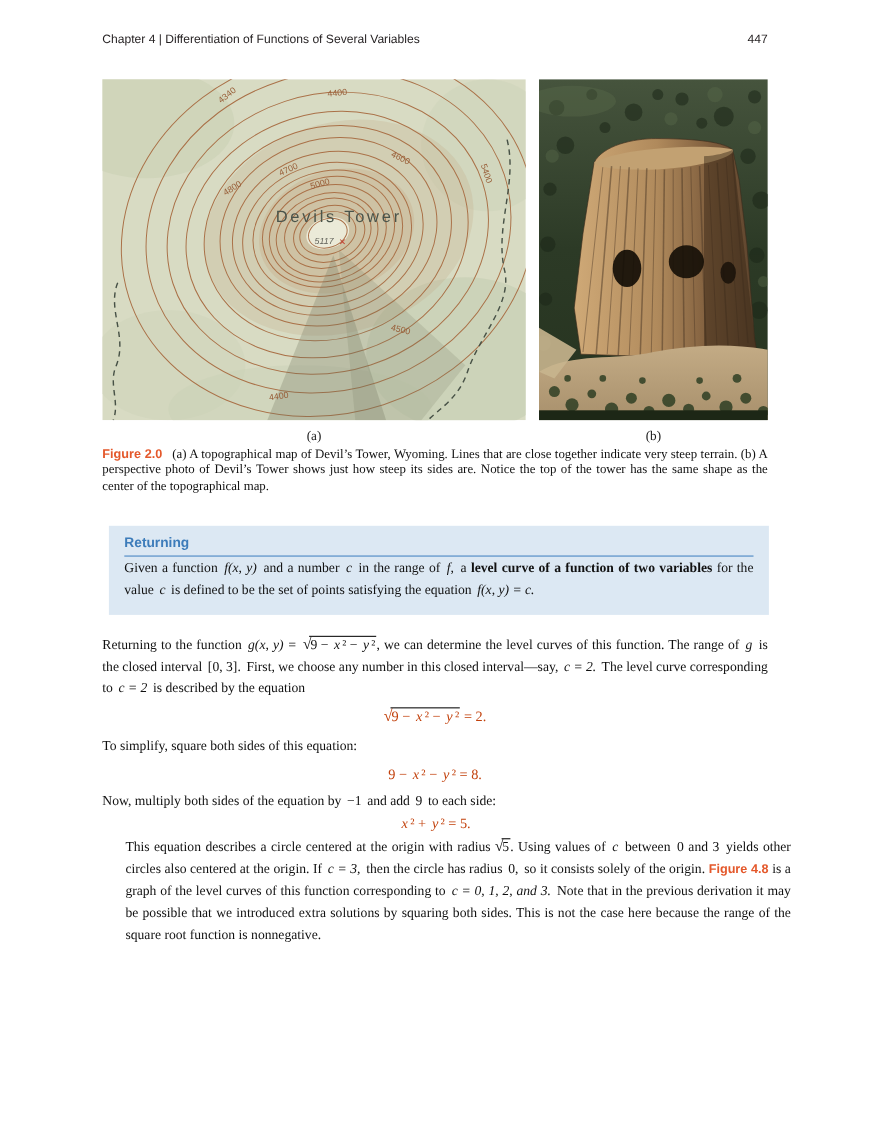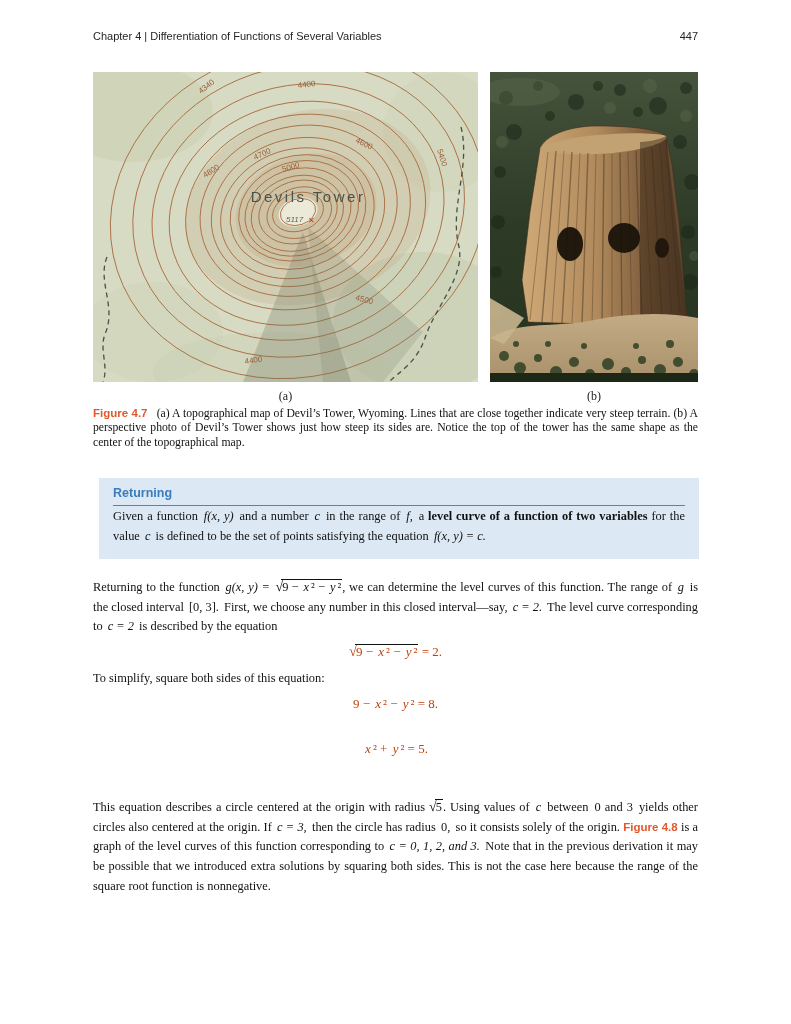--- a/index.html
+++ b/index.html
@@ -16,21 +16,21 @@
   .caption{position:absolute;left:0;top:334px;width:605px;font-size:11.7px;line-height:14.4px;
            text-align:justify;color:#111;}
   .figtag{font-family:"Liberation Sans",sans-serif;font-weight:bold;color:#e4582b;font-size:11.5px;padding-right:6px;}
   .defbox{position:absolute;left:99px;top:478px;width:600px;box-sizing:border-box;background:#dce8f3;
           padding:8px 14px 13px 14px;}
   .defhead{font-family:"Liberation Sans",sans-serif;font-weight:bold;font-size:12.5px;color:#3d7cba;
            border-bottom:1.5px solid #4a86c4;padding-bottom:5px;}
   .defbody{font-size:12.4px;line-height:20px;margin-top:0;text-align:justify;color:#111;}
   .para{position:absolute;left:93px;width:605px;font-size:12.4px;line-height:19.7px;text-align:justify;color:#111;}
   .p1{top:577px;}
-  .p2{top:797px;}
+  .p2{top:761px;margin-left:21px;}
   .steptext{position:absolute;left:93px;width:605px;font-size:12.4px;color:#111;}
   .l1{top:671px;} .l2{top:721px;}
   .equation{position:absolute;left:93px;width:605px;text-align:center;font-size:13px;color:#c2410c;}
   .e1{top:643px;} .e2{top:696px;} .e3{top:741px;}
   .mi{font-style:italic;padding:0 2px;}
   .mn{padding:0 2px;}
   .bold{font-weight:bold;}
   .sqrt{font-size:1.12em;}
   .vinc{display:inline-block;border-top:1.1px solid #111;margin-left:-2px;padding:0 1px;line-height:1.15;}
   .figref{font-family:"Liberation Sans",sans-serif;font-weight:bold;color:#e4582b;font-size:11.5px;}
@@ -200,34 +200,35 @@
           <circle cx="146" cy="274" r="3"></circle>
             <circle cx="180" cy="272" r="4"></circle>
         </g>
         <rect x="0" y="301" width="208" height="9" fill="#1d2716"></rect>
       </svg>
     </div>
 
     <div class="panel-label a">(a)</div>
     <div class="panel-label b">(b)</div>
 
-    <div class="caption"><span class="figtag">Figure 4.7</span><span> (a) A topographical map of Devil’s Tower, Wyoming. Lines that are close together indicate very steep terrain. (b) A perspective photo of Devil’s Tower shows just how steep its sides are. Notice the top of the tower has the same shape as the center of the topographical map.</span></div>
+    <div class="caption"><span class="figtag">Figure 2.0</span><span> (a) A topographical map of Devil’s Tower, Wyoming. Lines that are close together indicate very steep terrain. (b) A perspective photo of Devil’s Tower shows just how steep its sides are. Notice the top of the tower has the same shape as the center of the topographical map.</span></div>
   </div>
 
   <div class="defbox">
     <div class="defhead">Returning</div>
     <div class="defbody"><span>Given a function </span><span class="mi">f(x, y)</span><span> and a number </span><span class="mi">c</span><span> in the range of </span><span class="mi">f,</span><span> a </span><span class="bold">level curve of a function of two variables</span><span> for the value </span><span class="mi">c</span><span> is defined to be the set of points satisfying the equation </span><span class="mi">f(x, y) = c.</span></div>
   </div>
 
   <div class="para p1"><span>Returning to the function </span><span class="mi">g(x, y) = </span><span class="sqrt">√</span><span class="vinc"><span>9 − </span><span class="mi">x</span><span>² − </span><span class="mi">y</span><span>²</span></span><span>, we can determine the level curves of this function. The range of </span><span class="mi">g</span><span> is the closed interval </span><span class="mn">[0, 3].</span><span> First, we choose any number in this closed interval—say, </span><span class="mi">c = 2.</span><span> The level curve corresponding to </span><span class="mi">c = 2</span><span> is described by the equation</span></div>
 
   <div class="equation e1"><span class="sqrt">√</span><span class="vinc"><span>9 − </span><span class="mi">x</span><span>² − </span><span class="mi">y</span><span>²</span></span><span> = 2.</span></div>
 
   <div class="steptext l1">To simplify, square both sides of this equation:</div>
 
   <div class="equation e2"><span>9 − </span><span class="mi">x</span><span>² − </span><span class="mi">y</span><span>² = 8.</span></div>
 
+  <div class="steptext l2"><span>Now, multiply both sides of the equation by </span><span class="mn">−1</span><span> and add </span><span class="mn">9</span><span> to each side:</span></div>
 
   <div class="equation e3"><span class="mi">x</span><span>² + </span><span class="mi">y</span><span>² = 5.</span></div>
 
   <div class="para p2"><span>This equation describes a circle centered at the origin with radius </span><span class="sqrt">√</span><span class="vinc">5</span><span>. Using values of </span><span class="mi">c</span><span> between </span><span class="mn">0 and 3</span><span> yields other circles also centered at the origin. If </span><span class="mi">c = 3,</span><span> then the circle has radius </span><span class="mn">0,</span><span> so it consists solely of the origin. </span><span class="figref">Figure 4.8</span><span> is a graph of the level curves of this function corresponding to </span><span class="mi">c = 0, 1, 2, and 3.</span><span> Note that in the previous derivation it may be possible that we introduced extra solutions by squaring both sides. This is not the case here because the range of the square root function is nonnegative.</span></div>
 
 </div>
 
 </body></html>

